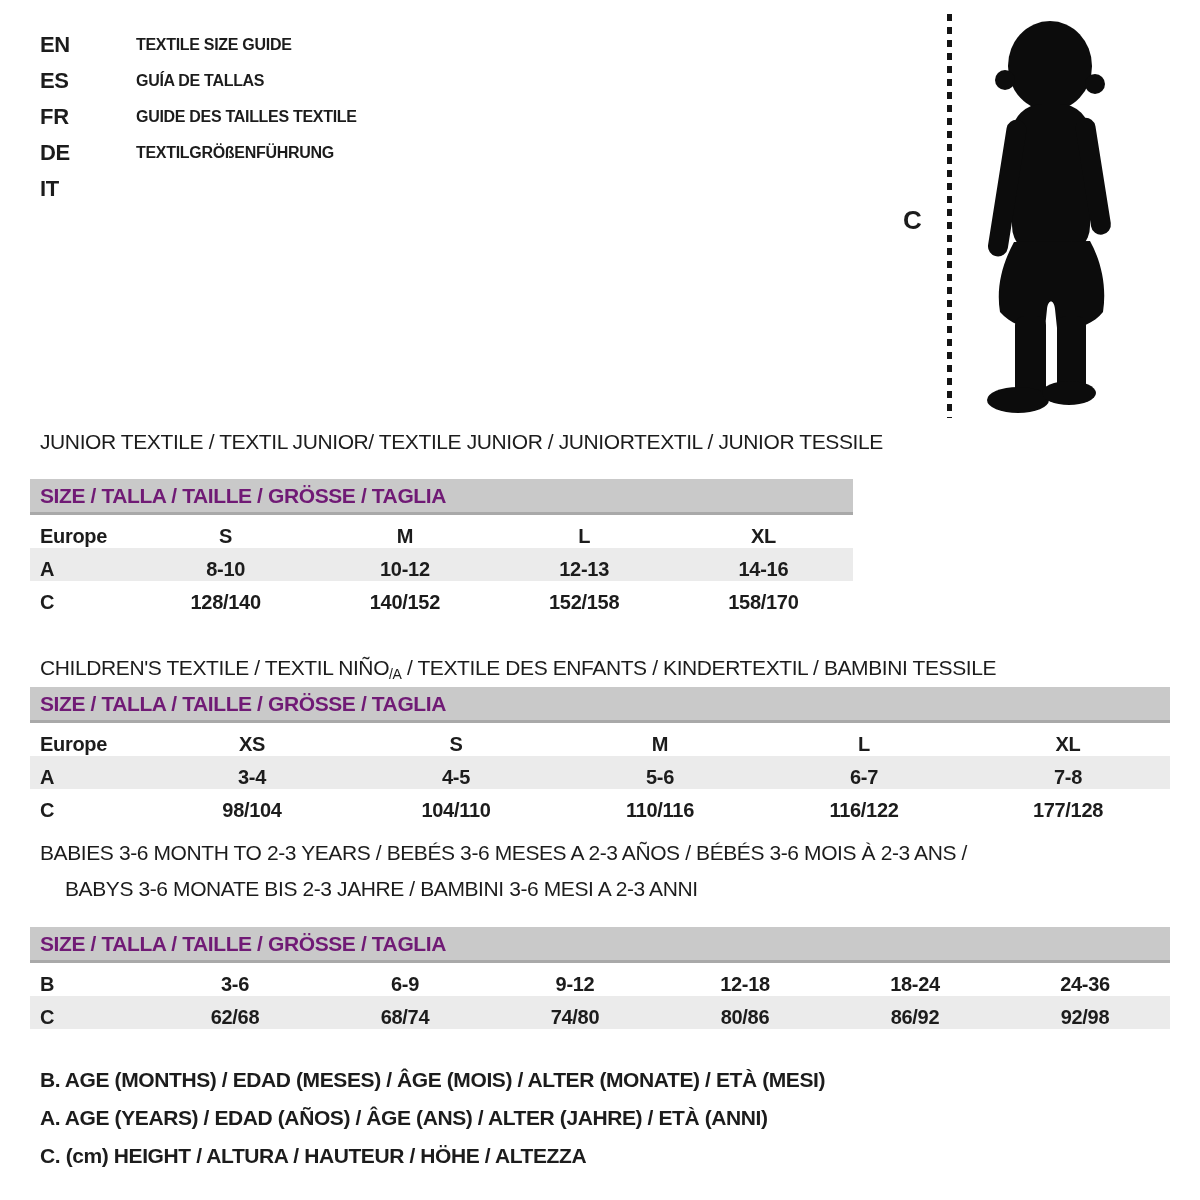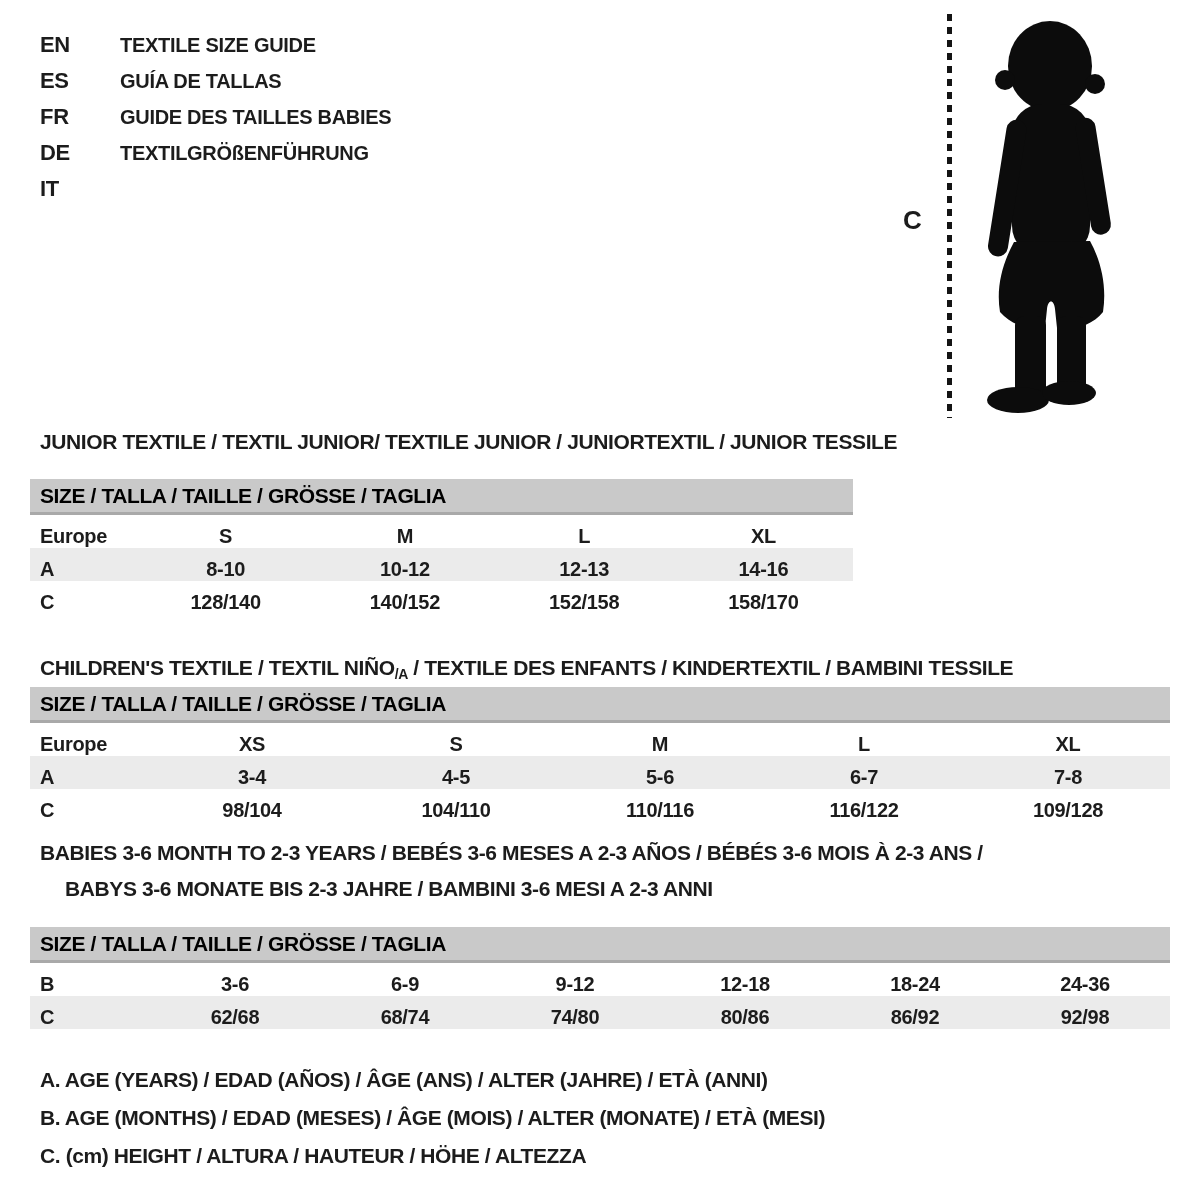--- a/index.html
+++ b/index.html
@@ -13,40 +13,40 @@
     position:relative;width:1200px;height:1200px;background:#ffffff;
     font-family:"Liberation Sans","DejaVu Sans",sans-serif;color:var(--ink);
     overflow:hidden;
   }
   .abs{position:absolute;}
 
   
   .lang-block{left:40px;top:27px;}
   .lang-row{display:flex;height:36px;align-items:center;}
   .lang-code{width:80px;font-weight:700;font-size:22px;letter-spacing:-0.3px;}
-  .lang-label{font-weight:700;font-size:20px;letter-spacing:-0.3px;white-space:nowrap;}
+  .lang-label{font-weight:700;font-size:16px;letter-spacing:-0.3px;white-space:nowrap;margin-left:16px;}
 
   
   .dash-line{
     left:947px;top:14px;width:5px;height:404px;
     background:repeating-linear-gradient(to bottom,#141414 0 7px,transparent 7px 13px);
   }
   .measure-label{left:903px;top:205px;font-size:26px;font-weight:700;}
   .figure-svg{left:958px;top:20px;}
 
   
-  .sec-title{font-weight:700;font-size:21px;letter-spacing:-0.4px;white-space:nowrap;}
+  .sec-title{font-weight:400;font-size:21px;letter-spacing:-0.4px;white-space:nowrap;}
   .sub{font-size:14px;position:relative;top:4px;}
 
   
   .size-table{left:30px;}
   .size-bar{
     height:33px;line-height:33px;background:var(--bar-bg);
     border-bottom:3px solid var(--bar-border);
-    padding-left:10px;font-weight:700;font-size:21px;color:#000000;
+    padding-left:10px;font-weight:700;font-size:21px;color:#701a75;
     letter-spacing:-0.4px;white-space:nowrap;overflow:hidden;
   }
   .trow{display:flex;height:33px;align-items:flex-end;font-size:20px;font-weight:700;letter-spacing:-0.3px;}
   .trows .trow:nth-child(2){background:var(--row-shaded);}
   .tcell{flex:1;text-align:center;}
   .tlabel{flex:0 0 110px;text-align:left;padding-left:10px;}
   .junior .tlabel{flex-basis:96px;}
 
   
   .legend-line{height:38px;font-size:21px;font-weight:700;letter-spacing:-0.4px;white-space:nowrap;}
@@ -60,21 +60,21 @@
     <div class="lang-row">
       <span class="lang-code">EN</span>
       <span class="lang-label">TEXTILE SIZE GUIDE</span>
     </div>
     <div class="lang-row">
       <span class="lang-code">ES</span>
       <span class="lang-label">GUÍA DE TALLAS</span>
     </div>
     <div class="lang-row">
       <span class="lang-code">FR</span>
-      <span class="lang-label">GUIDE DES TAILLES BABIES</span>
+      <span class="lang-label">GUIDE DES TAILLES TEXTILE</span>
     </div>
     <div class="lang-row">
       <span class="lang-code">DE</span>
       <span class="lang-label">TEXTILGRÖßENFÜHRUNG</span>
     </div>
     <div class="lang-row">
       <span class="lang-code">IT</span>
     </div>
   </div>
 
@@ -143,21 +143,21 @@
           <div class="tcell">5-6</div>
           <div class="tcell">6-7</div>
           <div class="tcell">7-8</div>
         </div>
         <div class="trow">
           <div class="tcell tlabel">C</div>
           <div class="tcell">98/104</div>
           <div class="tcell">104/110</div>
           <div class="tcell">110/116</div>
           <div class="tcell">116/122</div>
-          <div class="tcell">109/128</div>
+          <div class="tcell">177/128</div>
         </div>
       </div>
   </div>
 
   <div class="abs" style="left:40px;top:841px;">
     <div class="sec-title" style="height:36px;">BABIES 3-6 MONTH TO 2-3 YEARS / BEBÉS 3-6 MESES A 2-3 AÑOS / BÉBÉS 3-6 MOIS À 2-3 ANS /</div>
     <div class="sec-title" style="height:36px;margin-left:25px;">BABYS 3-6 MONATE BIS 2-3 JAHRE / BAMBINI 3-6 MESI A 2-3 ANNI</div>
   </div>
   <div class="abs size-table" style="top:927px;width:1140px;">
     <div class="size-bar">SIZE / TALLA / TAILLE / GRÖSSE / TAGLIA</div>
@@ -177,18 +177,18 @@
           <div class="tcell">68/74</div>
           <div class="tcell">74/80</div>
           <div class="tcell">80/86</div>
           <div class="tcell">86/92</div>
           <div class="tcell">92/98</div>
         </div>
       </div>
   </div>
 
   <div class="abs" style="left:40px;top:1068px;">
+    <div class="legend-line">B. AGE (MONTHS) / EDAD (MESES) / ÂGE (MOIS) / ALTER (MONATE) / ETÀ (MESI)</div>
     <div class="legend-line">A. AGE (YEARS) / EDAD (AÑOS) / ÂGE (ANS) / ALTER (JAHRE) / ETÀ (ANNI)</div>
-    <div class="legend-line">B. AGE (MONTHS) / EDAD (MESES) / ÂGE (MOIS) / ALTER (MONATE) / ETÀ (MESI)</div>
     <div class="legend-line">C. (cm) HEIGHT / ALTURA / HAUTEUR / HÖHE / ALTEZZA</div>
   </div>
 
 </div>
 
 </body></html>

